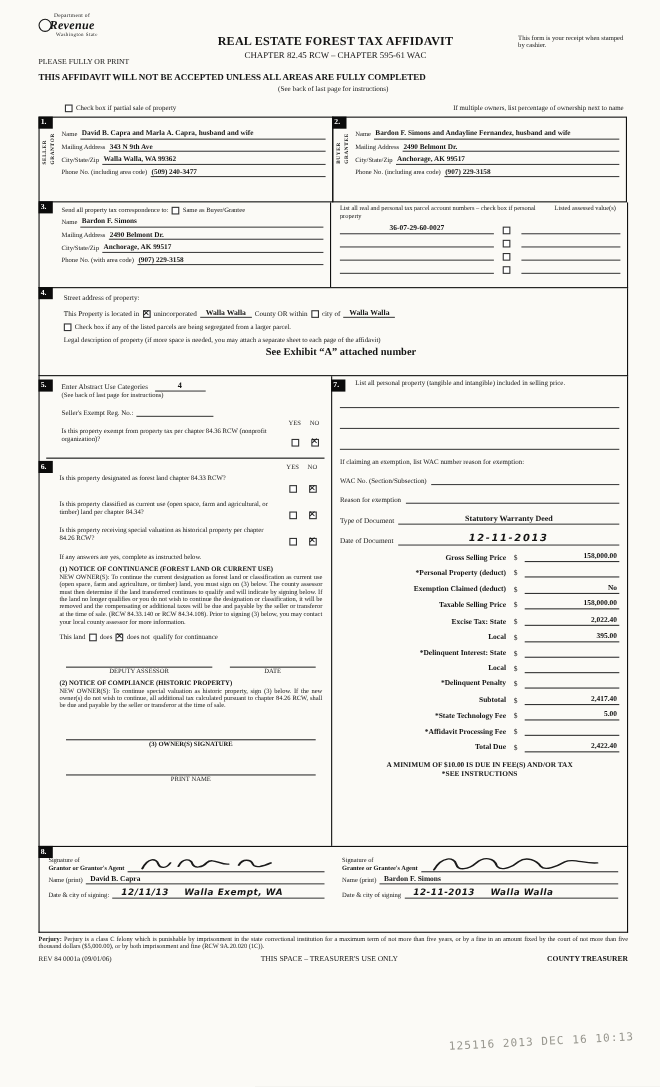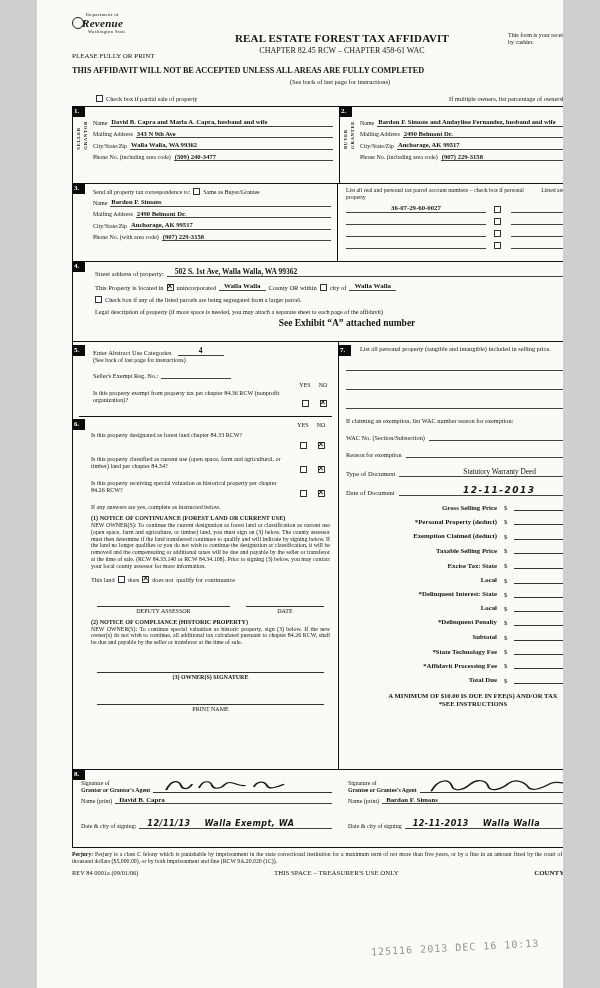--- a/index.html
+++ b/index.html
@@ -1,17 +1,17 @@
 <!DOCTYPE html>
 <html><head>
 <meta charset="utf-8">
 <style>
 *{margin:0;padding:0;box-sizing:border-box;}
 body{background:#cfcfcf;font-family:"Liberation Serif","DejaVu Serif",serif;}
-.page{width:526px;height:988px;background:#fbfaf6;margin:0 auto;position:relative;color:#151515;overflow:hidden;}
+.page{width:600px;height:988px;background:#fbfaf6;margin:0 auto;position:relative;color:#151515;overflow:hidden;}
 .inner{position:absolute;left:35px;top:10px;width:536px;}
 
 
 .hdr{position:relative;height:84px;}
 .logo{position:absolute;left:0;top:2px;width:95px;}
 .logo-dept{font-size:5px;display:block;margin-left:14px;letter-spacing:.3px;}
 .logo-line{display:flex;align-items:center;}
 .logo-ring{width:12px;height:12px;border:1.7px solid #1a1a1a;border-radius:50%;display:inline-block;flex:none;}
 .logo-name{font-size:11px;font-weight:bold;font-style:italic;margin-left:-2px;letter-spacing:.3px;}
 .logo-state{font-size:4.5px;display:block;margin-left:16px;letter-spacing:.4px;}
@@ -102,21 +102,21 @@
 
 .sec7{position:relative;}
 .sec7 .badge{left:-8px;top:0;}
 .s7label{margin-left:14px;font-size:6.3px;line-height:7.2px;}
 .bline{border-bottom:.9px solid #444;height:10px;}
 .blines .bline{margin-top:9px;}
 .s7note{font-size:6.3px;margin-top:8px;}
 .s7frow{display:flex;align-items:flex-end;font-size:6.3px;margin-top:8px;}
 .fillline{flex:1;border-bottom:.9px solid #444;margin-left:4px;min-height:9px;}
 .docrow{display:flex;align-items:flex-end;font-size:6.6px;margin-top:9px;}
-.docval{flex:1;border-bottom:.9px solid #444;text-align:center;font-weight:normal;font-size:7.3px;margin-left:4px;line-height:9px;min-height:9px;}
+.docval{flex:1;border-bottom:.9px solid #444;text-align:center;font-weight:bold;font-size:7.3px;margin-left:4px;line-height:9px;min-height:9px;}
 .hand{font-family:"DejaVu Sans",sans-serif;font-style:italic;font-weight:bold;}
 .datehand{font-size:9px;letter-spacing:1.5px;}
 .money{margin-top:6px;}
 .mrow{display:flex;justify-content:flex-end;align-items:flex-end;font-size:6.8px;margin-top:5.6px;}
 .mlbl{font-weight:bold;text-align:right;line-height:7.5px;}
 .mdol{width:10px;margin-left:7px;}
 .mval{width:86px;border-bottom:.9px solid #333;text-align:right;font-weight:bold;min-height:8.5px;line-height:8px;padding-right:2px;}
 .minnote{margin-top:8px;text-align:center;font-weight:bold;font-size:6.7px;}
 .seeinstr{text-align:center;font-weight:bold;font-size:6.7px;margin-top:1px;}
 
@@ -125,21 +125,21 @@
 .certify{text-align:center;font-weight:bold;font-size:7.2px;margin-left:10px;}
 .sigcols{display:flex;gap:16px;margin-top:4px;}
 .sigcol{flex:1;}
 .srow{display:flex;align-items:flex-end;}
 .slbl{font-size:5.8px;line-height:6.4px;white-space:nowrap;}
 .slbl .b{font-weight:bold;}
 .sigarea{flex:1;border-bottom:.9px solid #333;height:16px;position:relative;margin-left:3px;}
 .sigarea svg{position:absolute;left:6px;bottom:-2px;height:17px;width:92%;}
 .nrow{display:flex;align-items:flex-end;margin-top:3px;font-size:6px;}
 .nval{flex:1;border-bottom:.9px solid #444;font-weight:bold;font-size:6.8px;margin-left:3px;padding-left:4px;min-height:8px;}
-.drow{display:flex;align-items:flex-end;margin-top:15px;font-size:6px;}
+.drow{display:flex;align-items:flex-end;margin-top:3px;font-size:6px;}
 .dvals{flex:1;border-bottom:.9px solid #444;margin-left:3px;display:flex;gap:14px;padding-left:8px;min-height:10px;align-items:flex-end;}
 .dval{font-size:8px;letter-spacing:.5px;}
 
 
 .perjury{margin-top:3px;font-size:5.8px;line-height:6.5px;text-align:justify;}
 .perjury .b{font-weight:bold;}
 .footrow{display:flex;justify-content:space-between;align-items:baseline;margin-top:5px;font-size:6.4px;}
 .foot-center{font-size:6.9px;}
 .foot-right{font-weight:bold;font-size:6.9px;}
 .stamp{position:absolute;right:24px;top:942px;font-family:"DejaVu Sans Mono",monospace;font-size:10px;color:#97968e;letter-spacing:1px;transform:rotate(-3deg);white-space:nowrap;}
@@ -155,21 +155,21 @@
         <span class="logo-dept">Department of</span>
         <span class="logo-line">
             <span class="logo-ring"></span>
             <span class="logo-name">Revenue</span>
           </span>
         <span class="logo-state">Washington State</span>
       </div>
       <div class="type-print">PLEASE FULLY OR PRINT</div>
       <div class="title-wrap">
         <div class="title">REAL ESTATE FOREST TAX AFFIDAVIT</div>
-        <div class="chapter">CHAPTER 82.45 RCW – CHAPTER 458-61 WAC</div>
+        <div class="chapter">CHAPTER 82.45 RCW – CHAPTER 595-61 WAC</div>
       </div>
       <div class="receipt">This form is your receipt when stamped by cashier.</div>
       <div class="warning">THIS AFFIDAVIT WILL NOT BE ACCEPTED UNLESS ALL AREAS ARE FULLY COMPLETED</div>
       <div class="seeback">(See back of last page for instructions)</div>
     </div>
 
     <div class="toprow">
       <span class="cbrow">
         <span class="cb"></span>
         <span>Check box if partial sale of property</span>
@@ -276,21 +276,20 @@
           <span class="cb"></span>
           <span class="aval"></span>
         </div>
       </div>
     </div>
 
     <div class="sec4">
       <div class="badge">4.</div>
       <div class="s4street">
         <span class="flbl">Street address of property:</span>
-        <span class="fval">502 S. 1st Ave, Walla Walla, WA  99362</span>
       </div>
       <div class="s4loc">
         <span>This Property is located in</span>
         <span class="cb checked"></span>
         <span>unincorporated</span>
         <span class="locval">Walla Walla</span>
         <span>County OR within</span>
         <span class="cb"></span>
         <span>city of</span>
         <span class="locval">Walla Walla</span>

